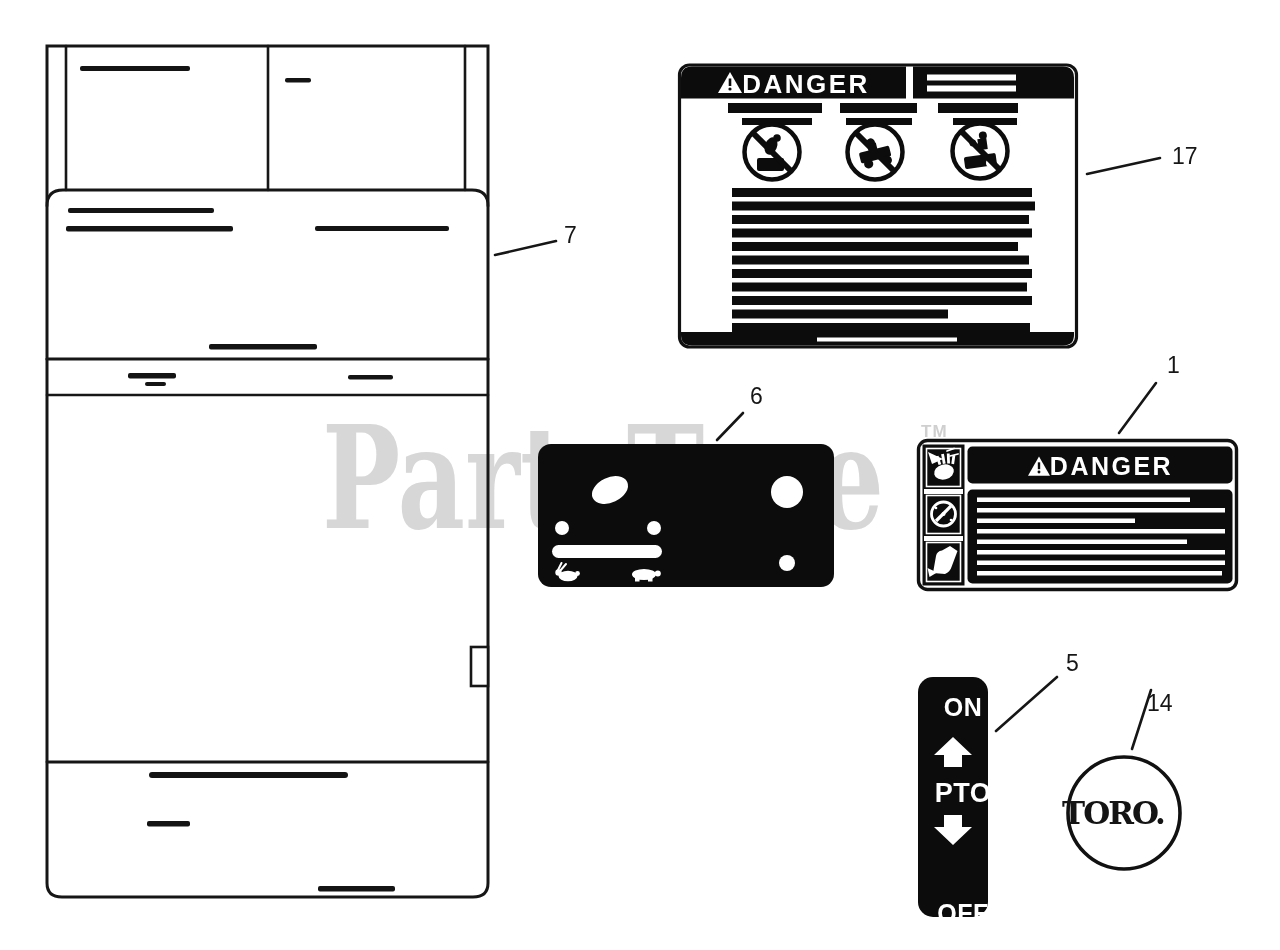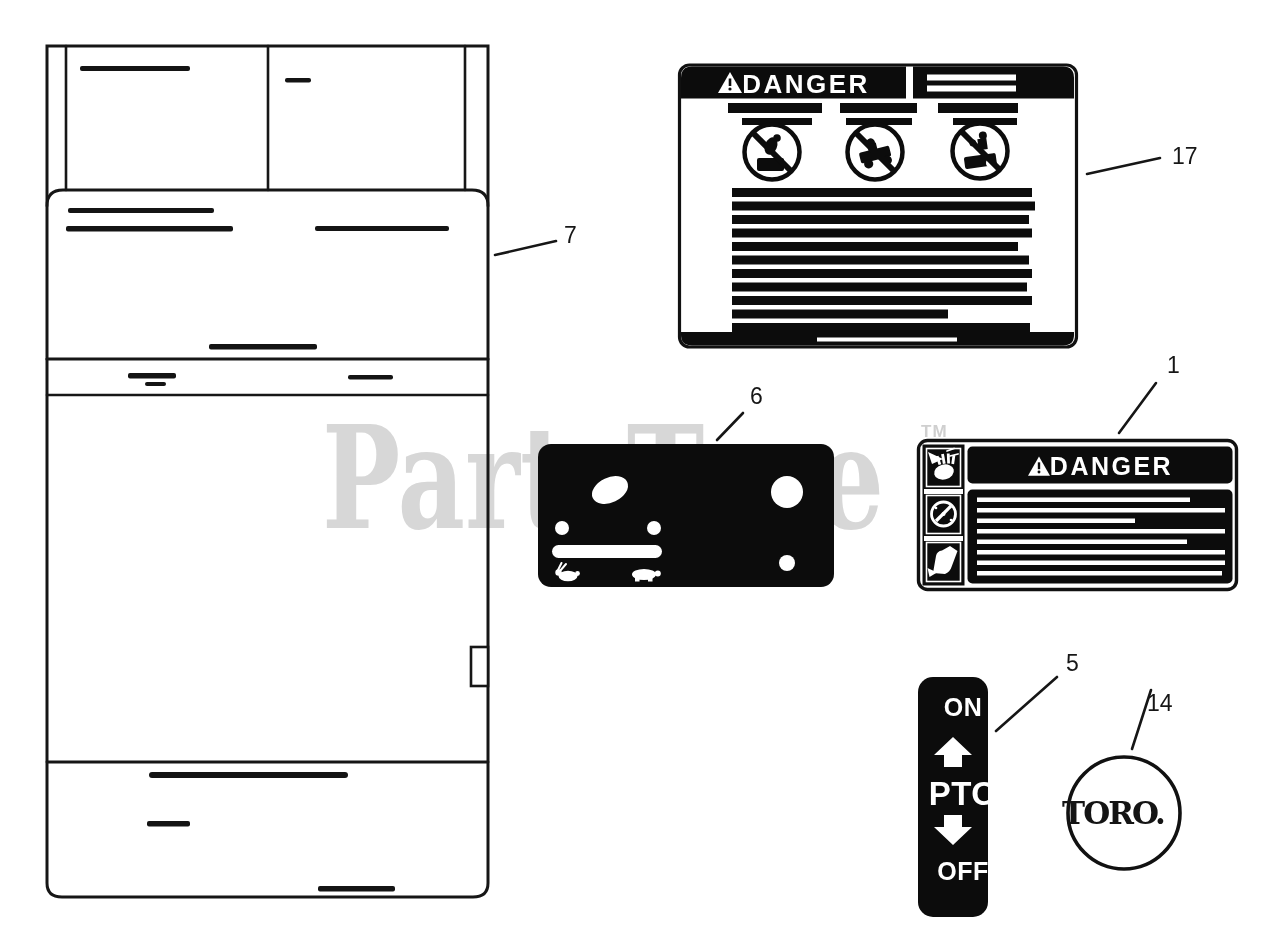--- a/index.html
+++ b/index.html
@@ -7,22 +7,22 @@
           font-family:"Liberation Sans",sans-serif;}
   svg.art{position:absolute;left:0;top:0;width:1280px;height:950px;}
   .overlay{position:absolute;display:flex;align-items:center;justify-content:center;
            color:#ffffff;font-weight:bold;line-height:1;}
   .danger-head{letter-spacing:2.5px;}
   .danger-head .dtxt{transform:translateY(1px);}
   #danger17-label{left:681px;top:66px;width:226px;height:33px;font-size:26px;}
   #danger1-label{left:968px;top:447px;width:265px;height:37px;font-size:25px;}
   .pto-label{left:918px;width:70px;font-size:25px;letter-spacing:0.5px;margin-left:10px;}
   #pto-on{top:694px;height:26px;}
-  #pto-mid{top:780px;height:26px;font-size:33px;}
-  #pto-off{top:858px;height:26px;}
+  #pto-mid{top:780px;height:26px;font-size:27px;}
+  #pto-off{top:900px;height:26px;}
   .toro-label{left:1067px;top:796px;width:92px;height:35px;color:#141414;
       font-family:"DejaVu Serif",serif;font-weight:bold;font-size:31px;letter-spacing:-2px;}
   .callout{position:absolute;color:#161616;font-weight:400;font-size:23px;line-height:1;}
   #co-7{left:564px;top:224px;}
   #co-17{left:1172px;top:145px;}
   #co-6{left:750px;top:385px;}
   #co-1{left:1167px;top:354px;}
   #co-5{left:1066px;top:652px;}
   #co-14{left:1147px;top:692px;}
 </style>

